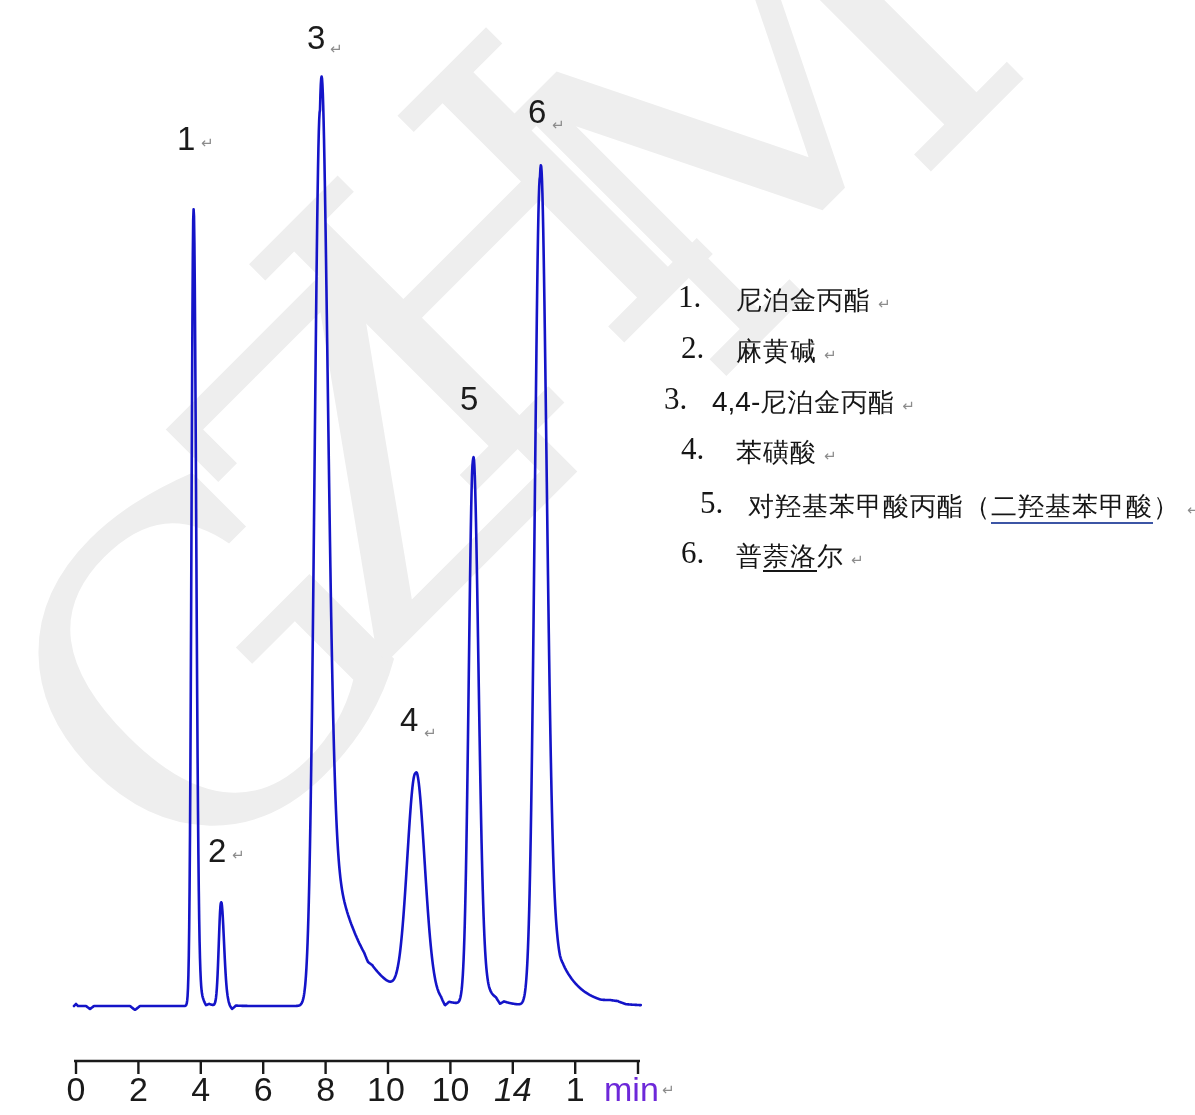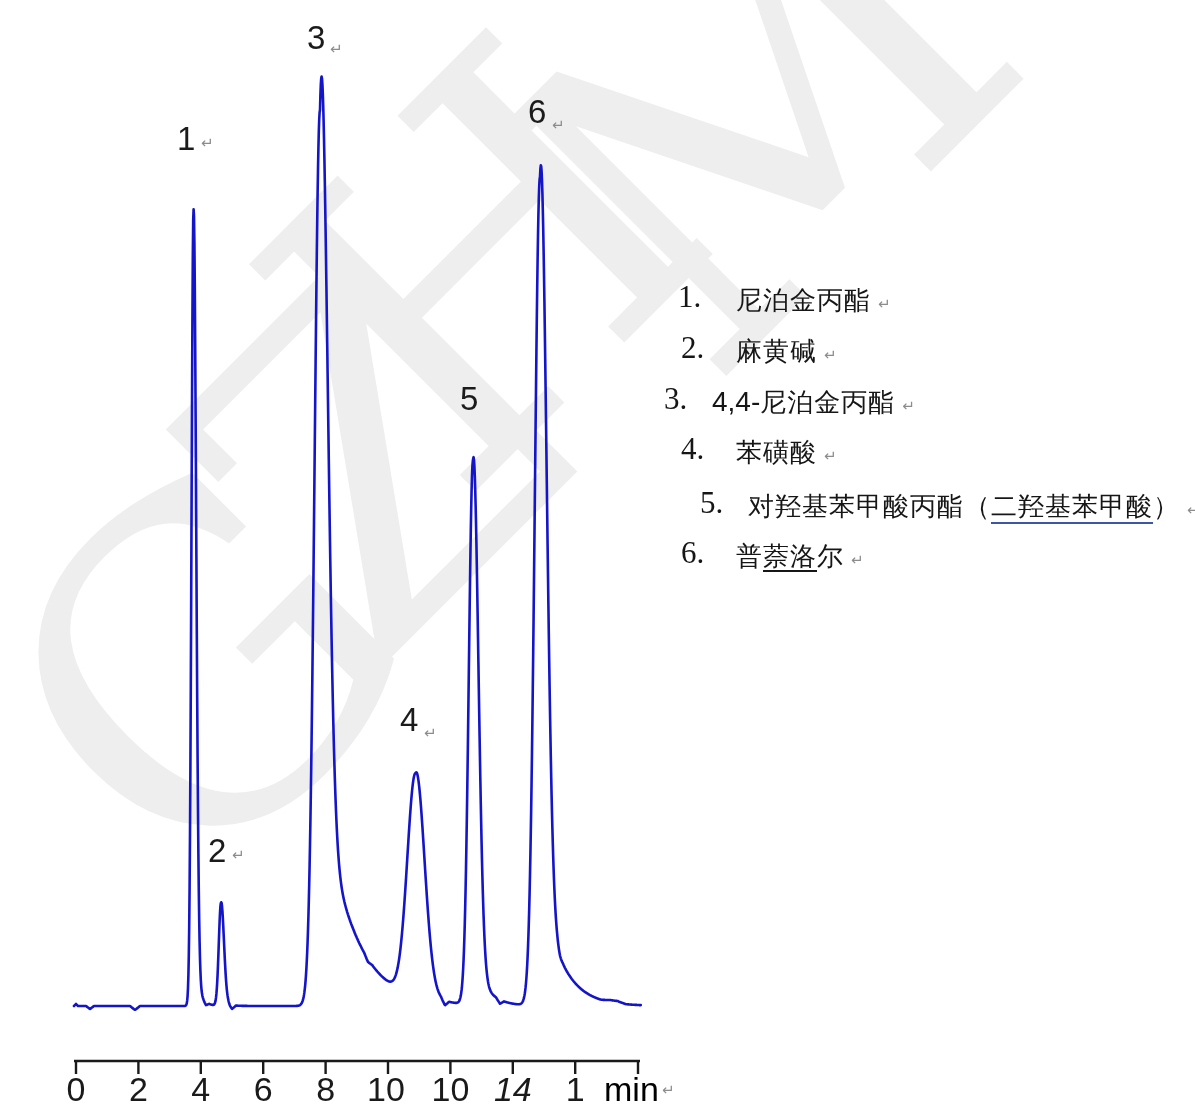--- a/index.html
+++ b/index.html
@@ -8,21 +8,21 @@
   .wm-letter{position:absolute;font-family:"DejaVu Serif",serif;line-height:1;
              user-select:none;pointer-events:none;}
   #plot{position:absolute;left:0;top:0;}
   .plabel{position:absolute;font-family:"Liberation Sans",sans-serif;font-size:33px;
           line-height:33px;color:#1b1b1b;}
   .pmark{position:absolute;font-family:"DejaVu Sans",sans-serif;font-size:15px;
          color:#8c8c8c;line-height:15px;}
   .tick-label{position:absolute;width:60px;text-align:center;
               font-family:"Liberation Sans",sans-serif;font-size:34px;color:#1a1a1a;line-height:36px;}
   .unit-label{position:absolute;font-family:"Liberation Sans",sans-serif;font-size:34px;
-              color:#000000;line-height:36px;}
+              color:#6d28d9;line-height:36px;}
   .legend-row{position:absolute;left:0;top:0;width:1195px;height:36px;color:#161616;}
   .lnum{position:absolute;top:2px;font-family:"Liberation Serif",serif;font-size:31px;line-height:31px;}
   .ltext{position:absolute;top:4px;white-space:nowrap;}
   .seg{font-family:"Liberation Serif",serif;font-size:26px;letter-spacing:1px;}
   .seg-sans{font-family:"Liberation Sans",sans-serif;font-size:28px;letter-spacing:0;}
   .seg-underline{border-bottom:2px solid #3c55a5;padding-bottom:1px;}
   .seg-wavy{text-decoration-line:underline;text-decoration-style:wavy;
             text-decoration-color:#e03030;text-decoration-thickness:1px;text-underline-offset:5px;text-decoration:underline;}
   .lmark{font-family:"DejaVu Sans",sans-serif;font-size:15px;color:#8c8c8c;margin-left:7px;}
 </style>

